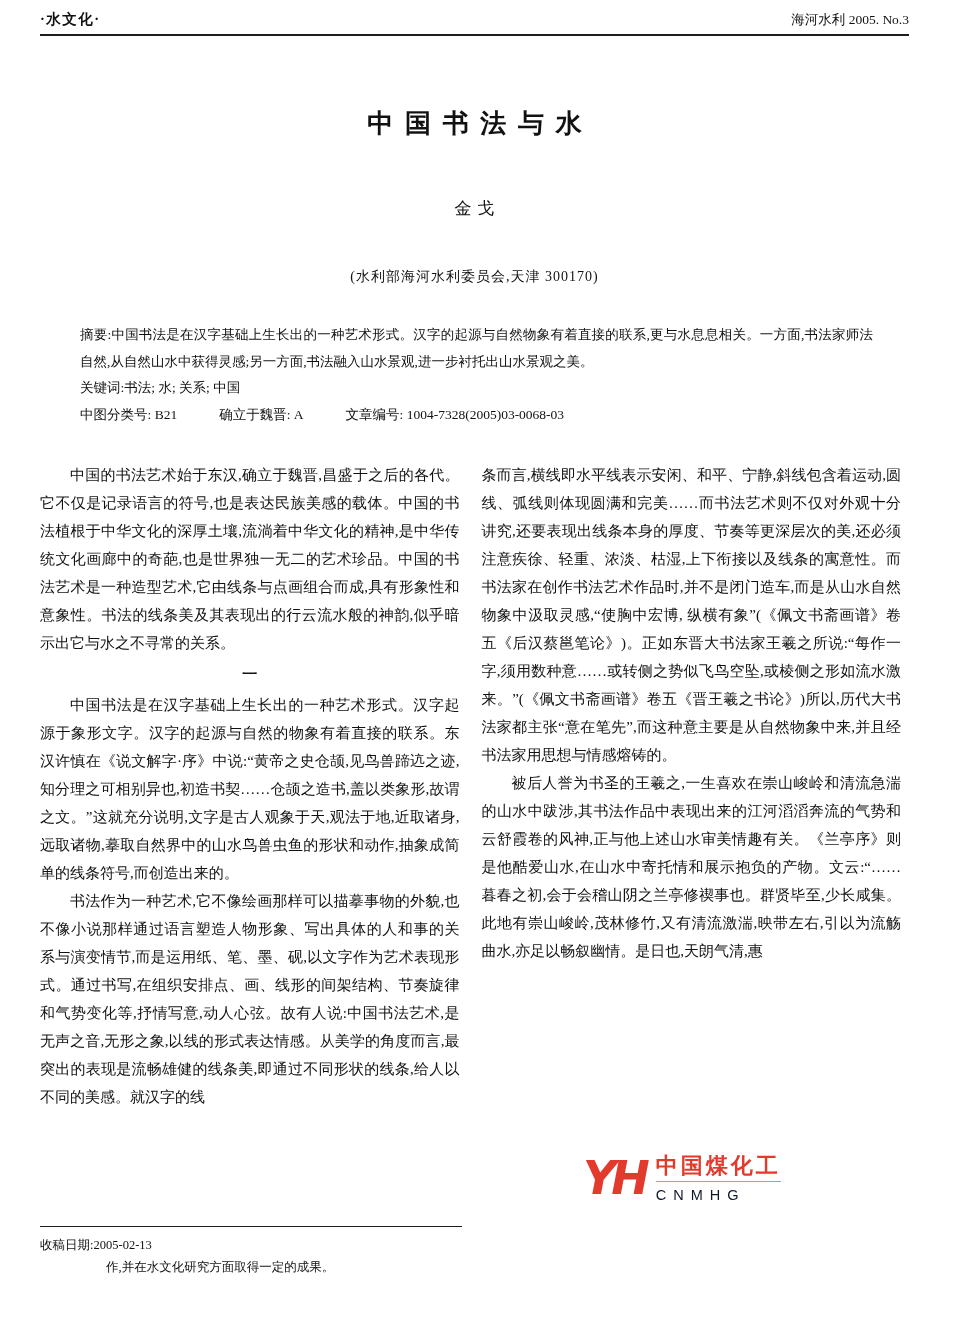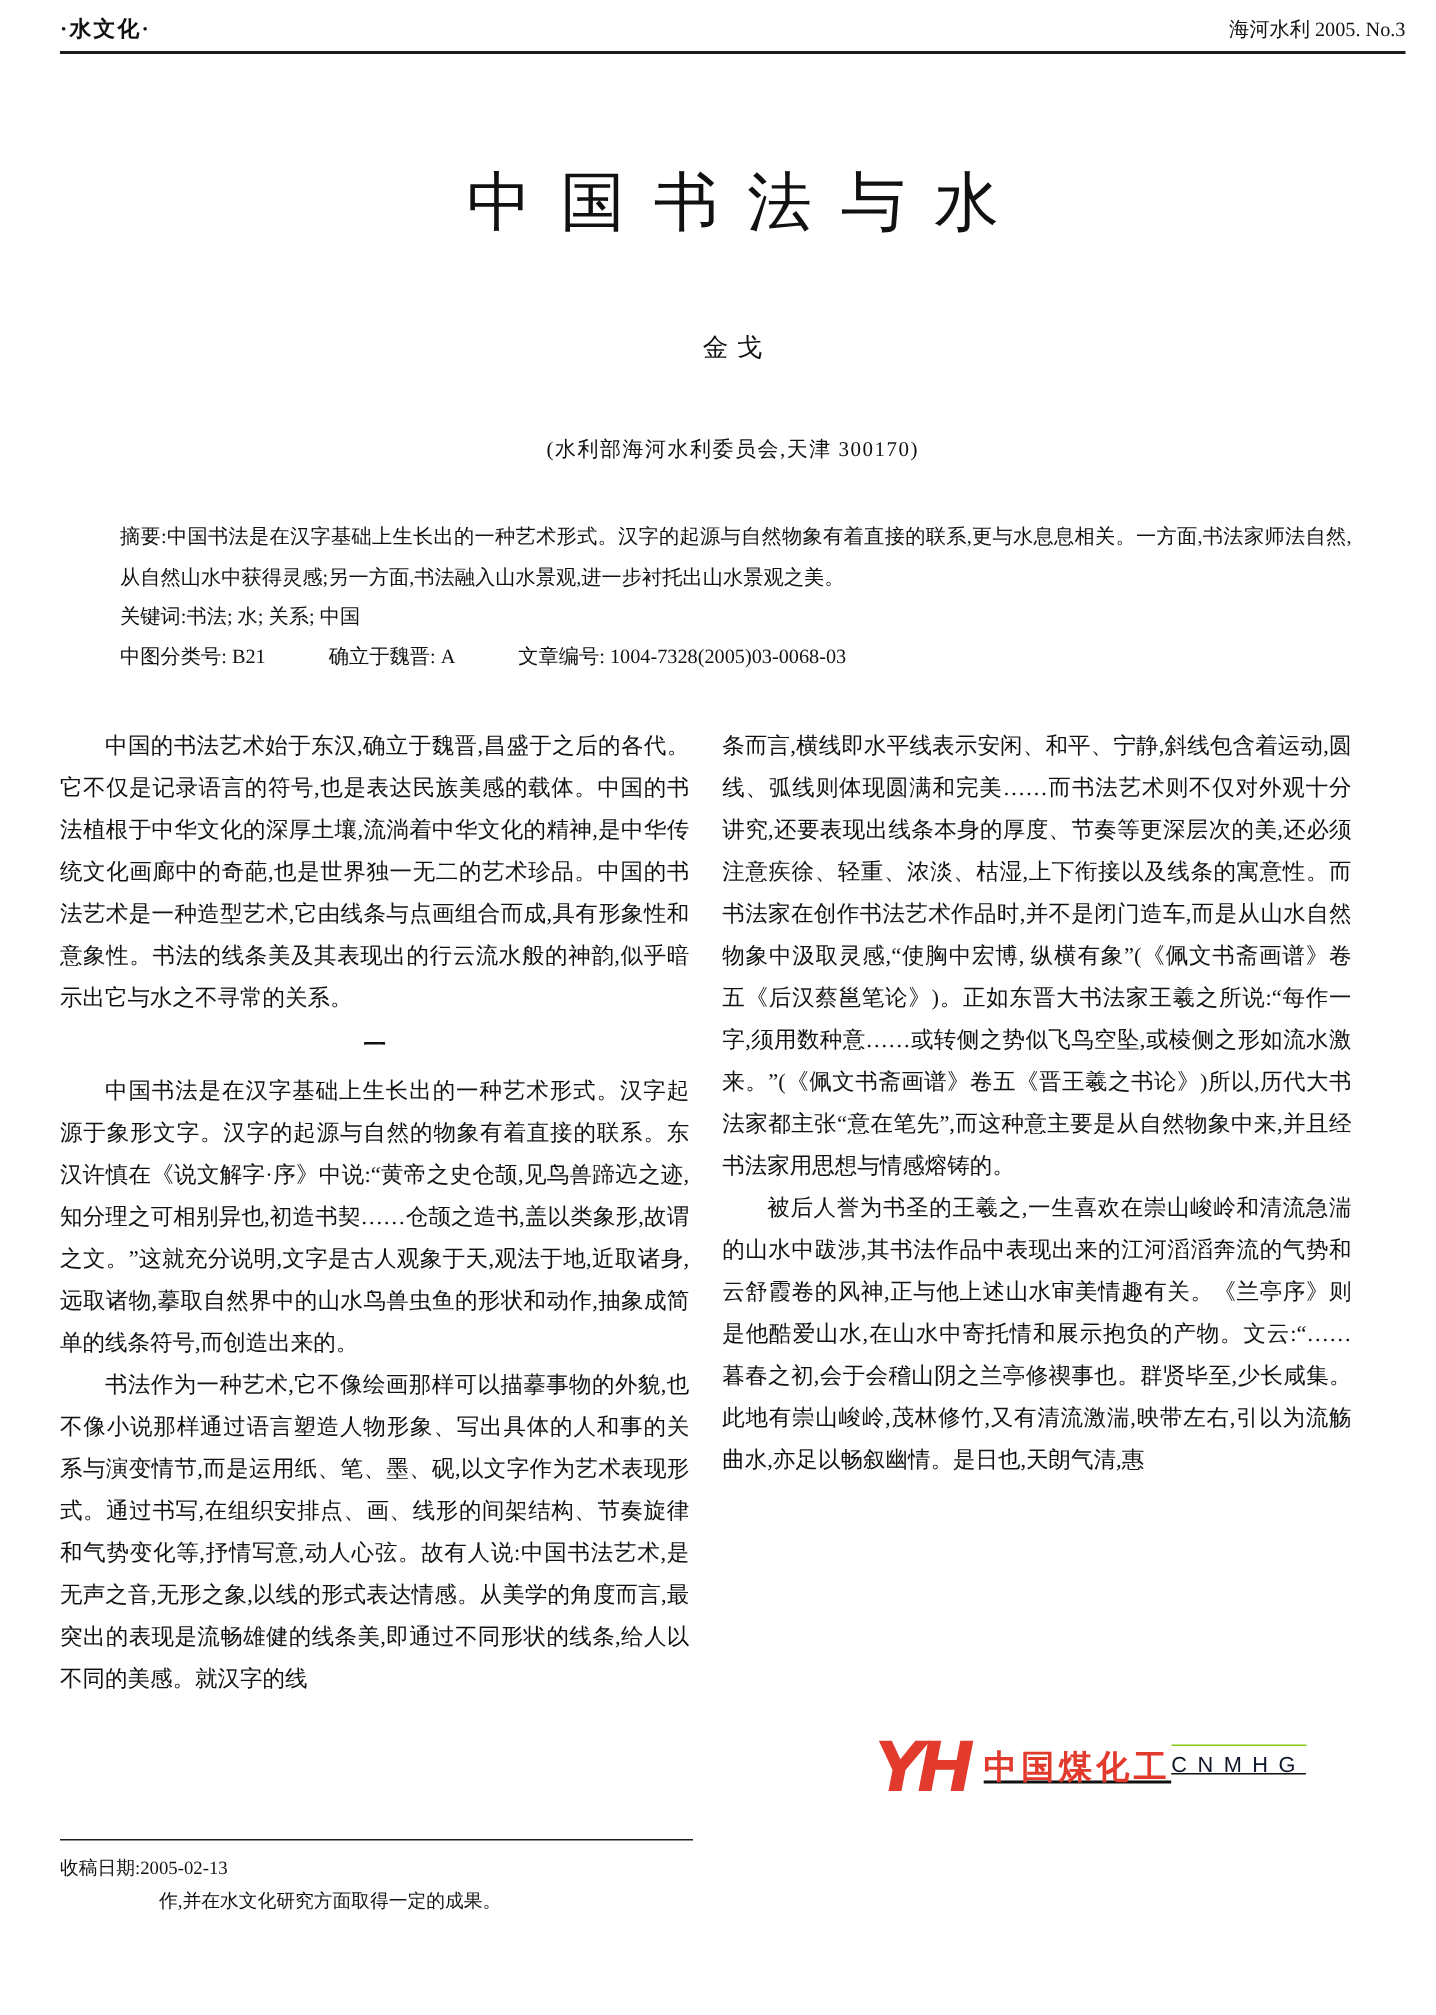--- a/index.html
+++ b/index.html
@@ -4,32 +4,32 @@
 <style>
   html, body { margin: 0; padding: 0; }
   body {
     width: 957px; height: 1343px;
     background: #ffffff;
     color: #111;
     font-family: "Liberation Serif", "DejaVu Serif", serif;
     position: relative;
     overflow: hidden;
   }
-  .page { padding: 10px 20px 0 40px; position: relative; }
+  .page { padding: 10px 48px 0 40px; position: relative; }
 
   .header { display: flex; justify-content: space-between; align-items: baseline; }
   .header-left { font-weight: 700; font-size: 14.5px; letter-spacing: 1.5px; }
   .header-right { font-size: 13.5px; }
   .header-rule { border-top: 2px solid #1c1c1c; margin-top: 5px; }
 
   .title {
     margin: 70px 0 0 0;
     text-align: center;
-    font-size: 43px;
-    font-weight: 400;
+    font-size: 26px;
+    font-weight: 700;
     letter-spacing: 0.45em;
     text-indent: 0.45em;
   }
   .author {
     margin-top: 56px;
     text-align: center;
     font-size: 17px;
     letter-spacing: 0.35em;
     text-indent: 0.35em;
   }
@@ -69,21 +69,21 @@
     z-index: 5;
   }
   .wm-logo {
     font-family: "DejaVu Sans", sans-serif;
     font-weight: 900; font-style: italic;
     font-size: 46px; line-height: 1;
     color: #e23b2e; letter-spacing: -5px;
     padding-right: 4px;
     margin-left: 25px;
   }
-  .wm-right { display: flex; flex-direction: row; text-decoration: underline; }
+  .wm-right { display: flex; flex-direction: column; }
   .wm-cn {
     color: #e23b2e;
     font-family: "Liberation Sans", sans-serif;
     font-weight: 700; font-size: 22px;
     letter-spacing: 3px; line-height: 30px; white-space: nowrap;
   }
   .wm-en {
     color: #0f172a;
     font-family: "Liberation Sans", sans-serif;
     font-size: 14.5px; letter-spacing: 7px;

